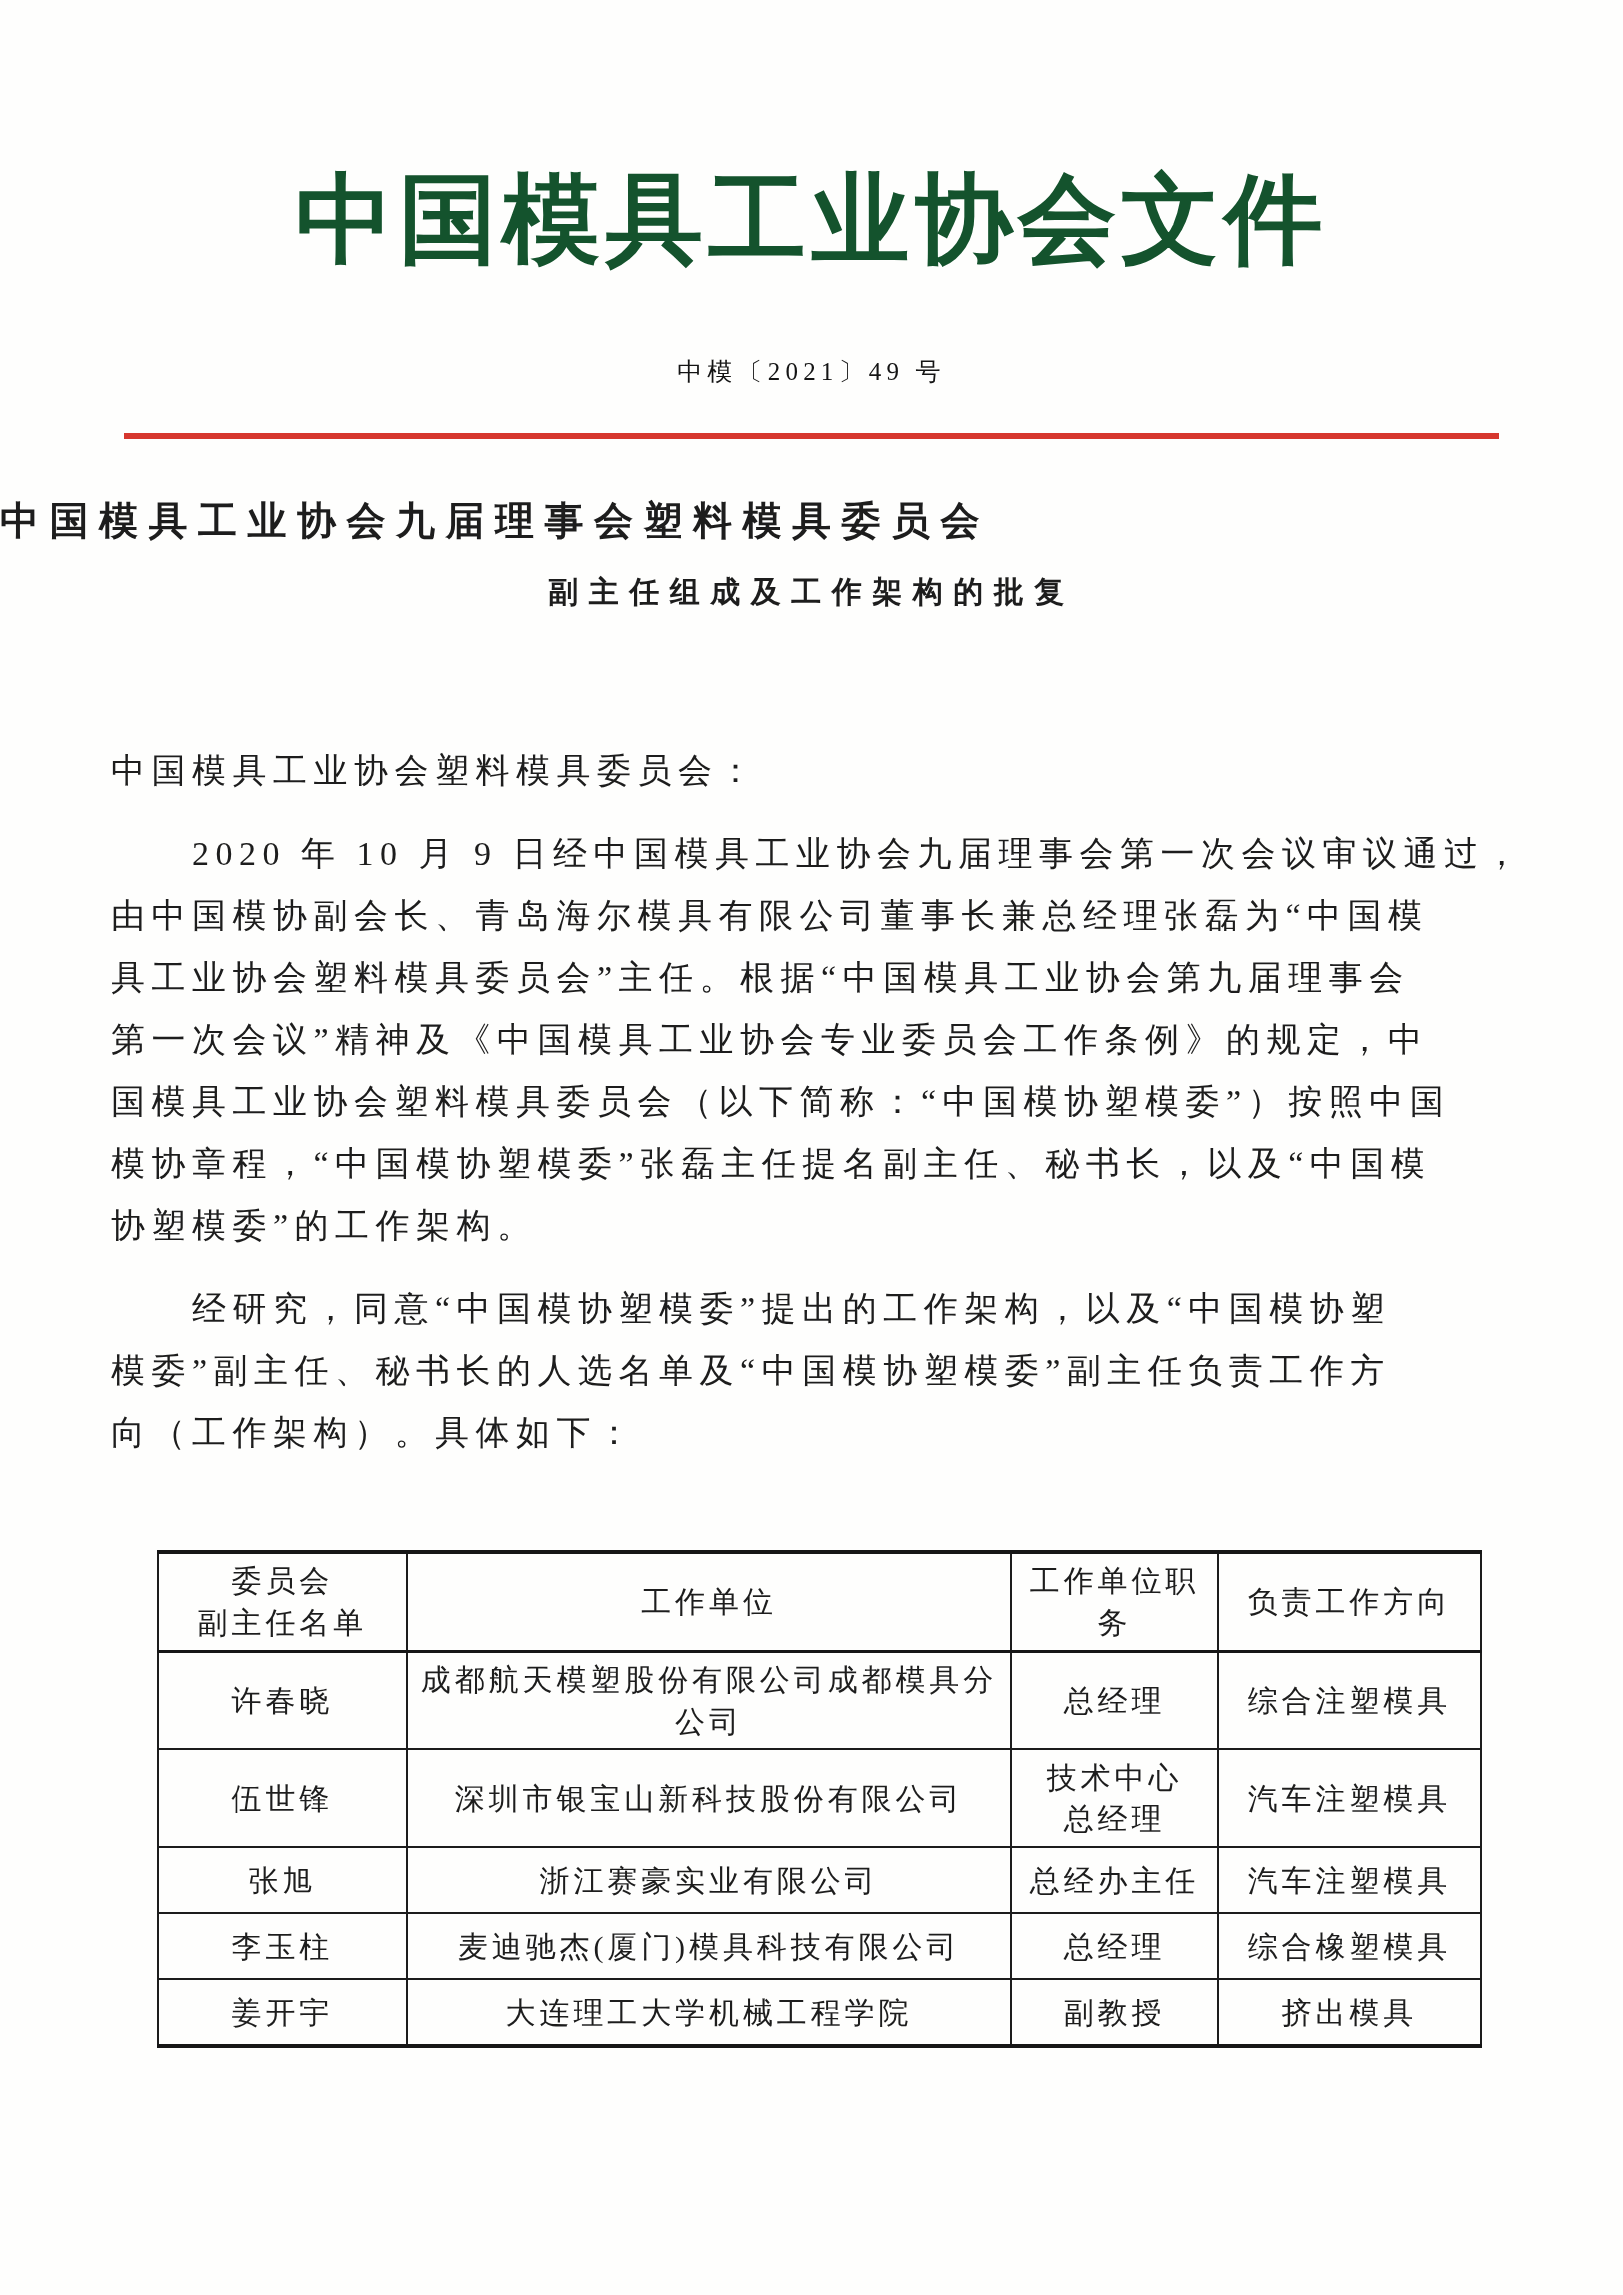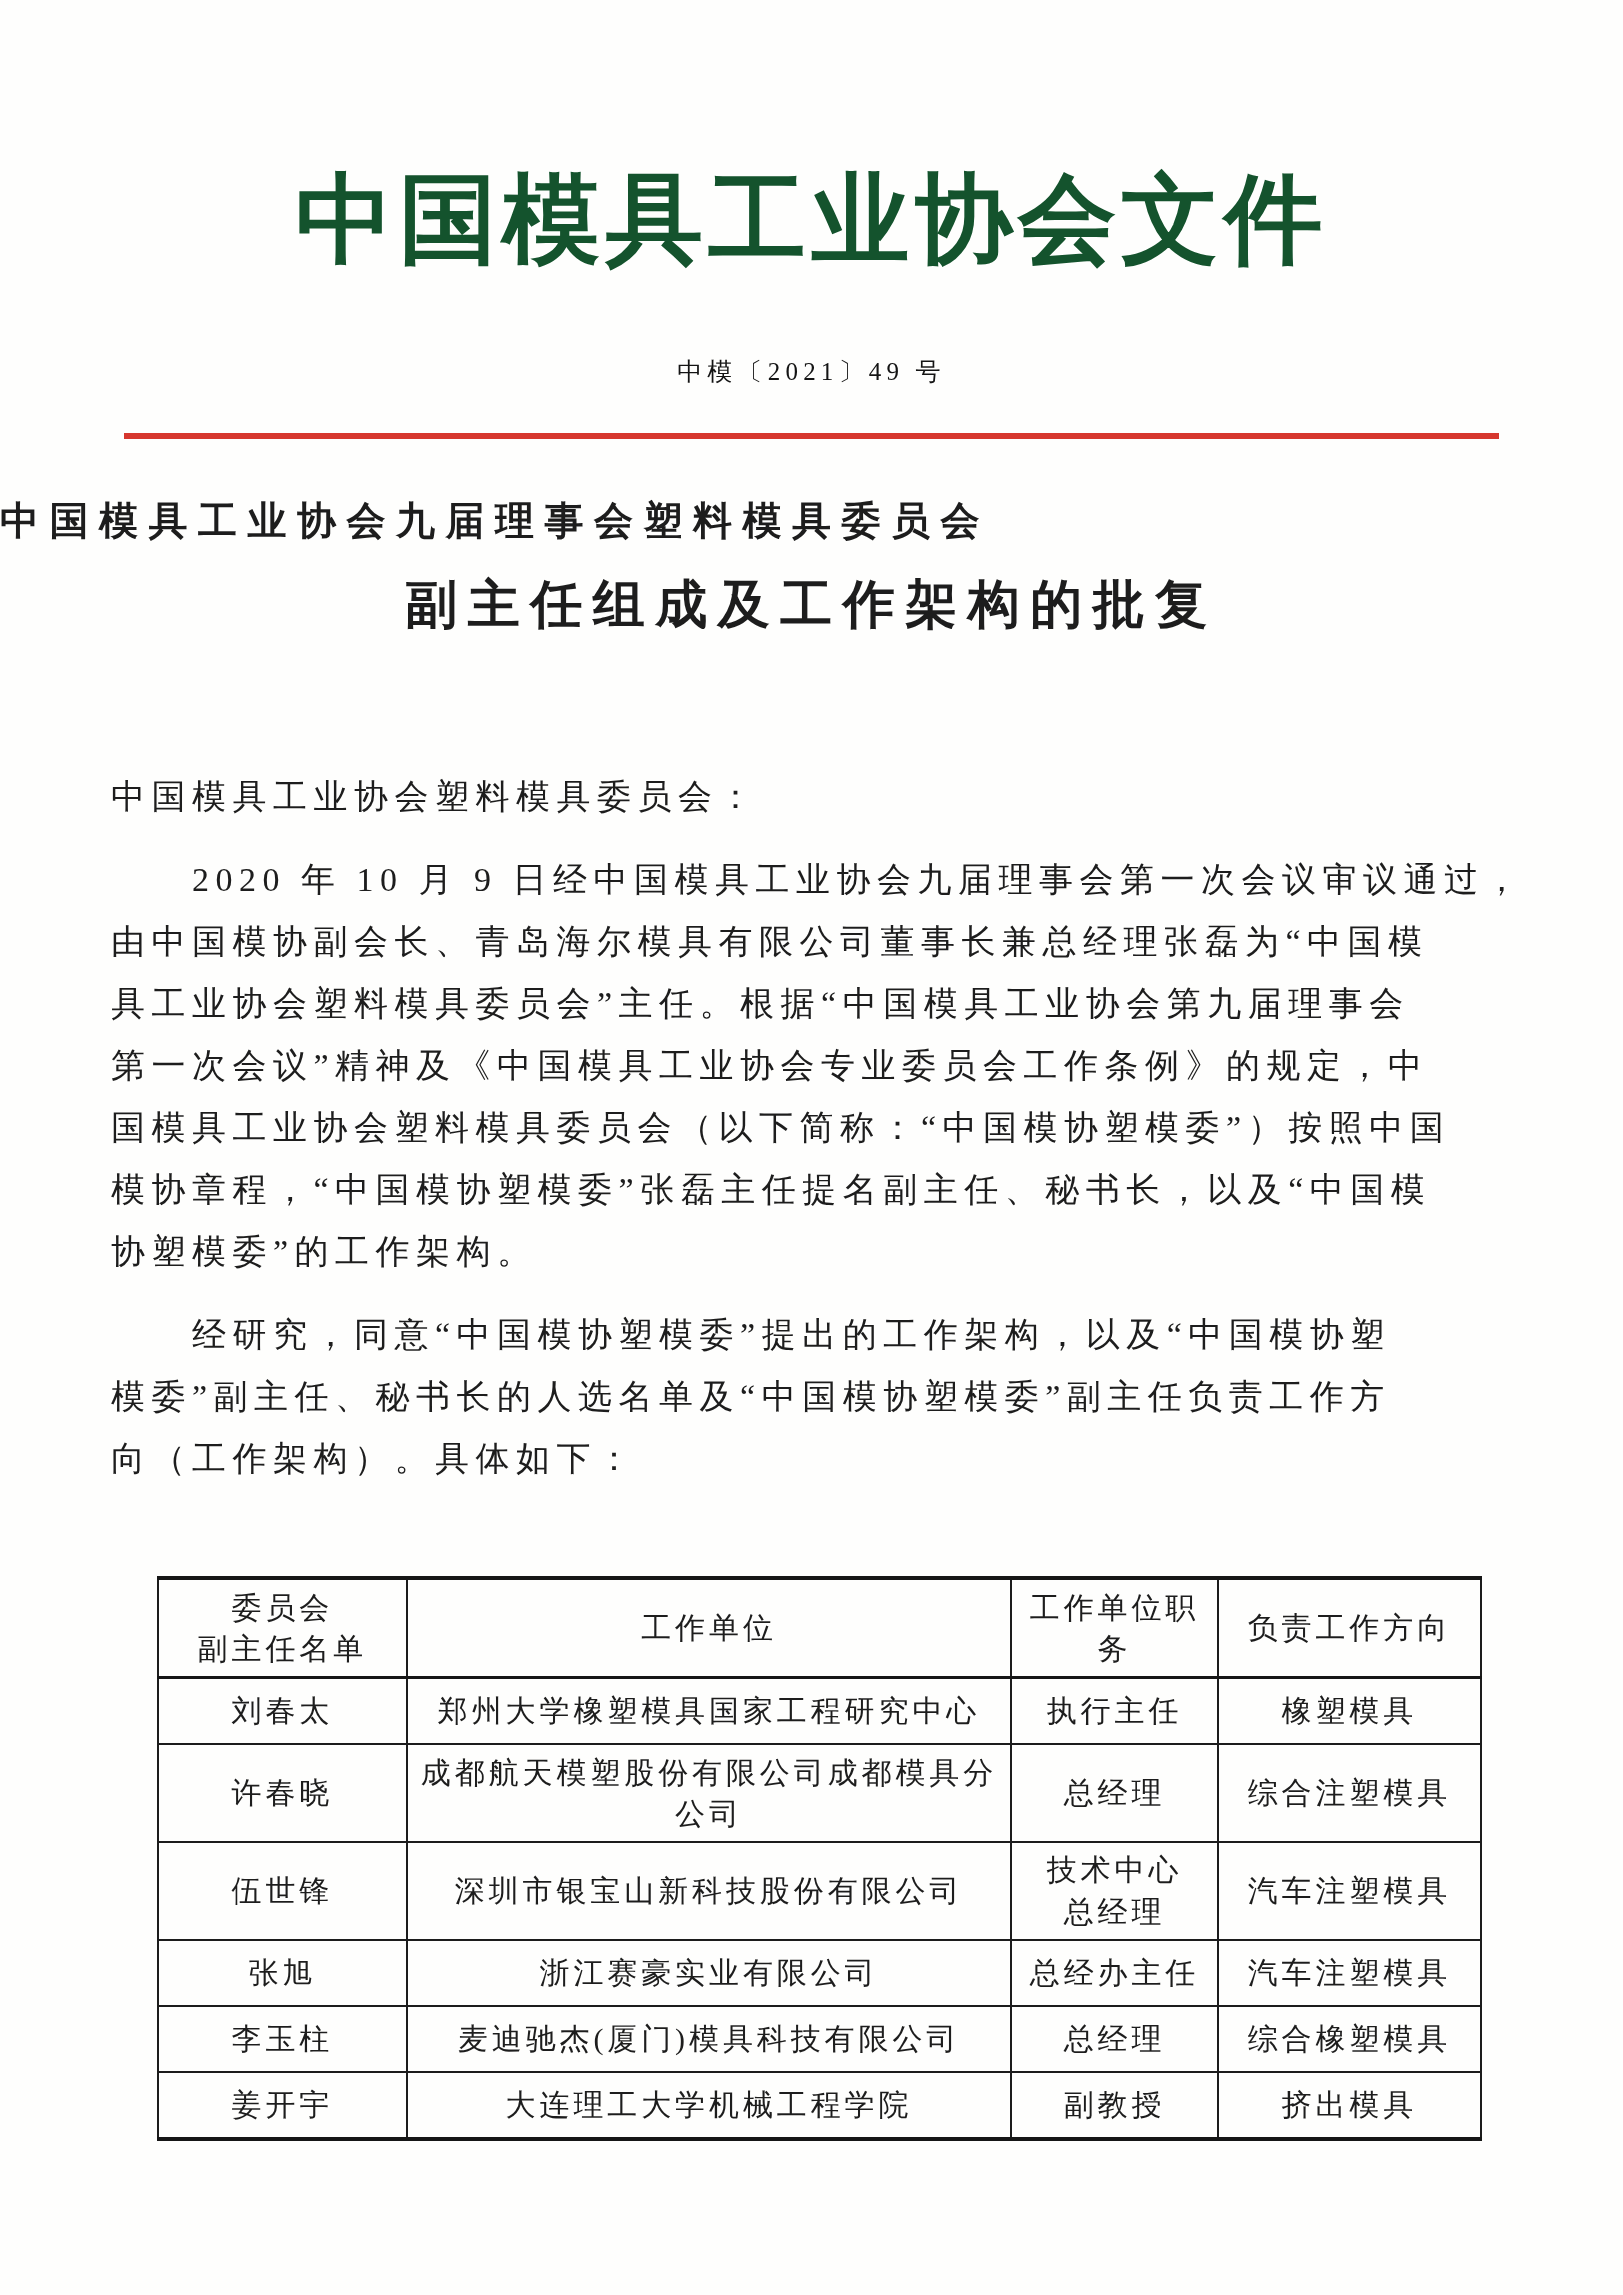--- a/index.html
+++ b/index.html
@@ -39,21 +39,21 @@
     margin-top: 59px;
     text-align: left;
     font-size: 39px;
     line-height: 1.2;
     font-weight: bold;
     letter-spacing: 10.5px;
   }
   .subject2 {
     margin-top: 29px;
     text-align: center;
-    font-size: 52px;
+    font-size: 30px;
     line-height: 1.2;
     font-weight: bold;
     letter-spacing: 10.5px;
   }
   .body-text {
     margin: 130px 124px 0 111px;
     font-size: 34px;
     letter-spacing: 6.5px;
   }
   .body-line {
@@ -126,26 +126,20 @@
         <th>委员会
 副主任名单</th>
         <th>工作单位</th>
         <th>工作单位职
 务</th>
         <th>负责工作方向</th>
       </tr>
     </thead>
     <tbody>
       <tr>
-        <td class="col-name">刘春太</td>
-        <td>郑州大学橡塑模具国家工程研究中心</td>
-        <td>执行主任</td>
-        <td>橡塑模具</td>
-      </tr>
-      <tr>
         <td class="col-name">许春晓</td>
         <td>成都航天模塑股份有限公司成都模具分
 公司</td>
         <td>总经理</td>
         <td>综合注塑模具</td>
       </tr>
       <tr>
         <td class="col-name">伍世锋</td>
         <td>深圳市银宝山新科技股份有限公司</td>
         <td>技术中心

